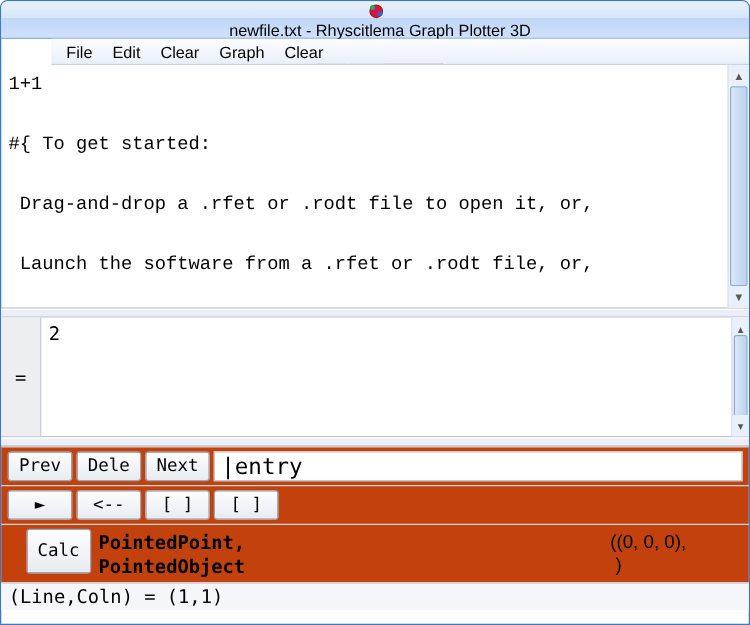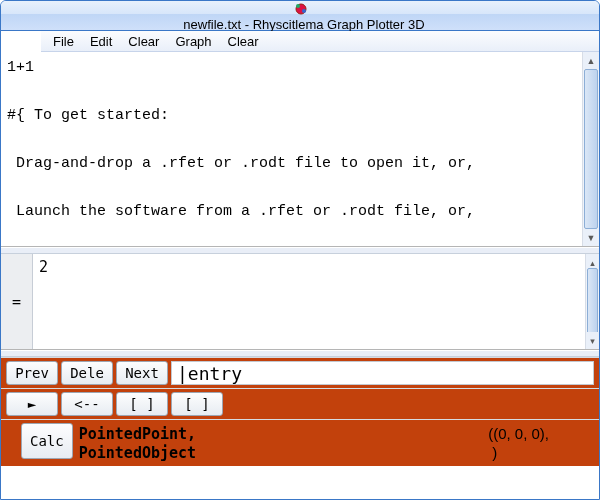--- a/index.html
+++ b/index.html
@@ -135,14 +135,17 @@
     <div class="pointed-row">
       <div class="btn" style="height:36px;">Calc</div>
       <div class="pointed-label" style="white-space:pre;font-weight:bold;">PointedPoint,
 PointedObject</div>
       <div class="pointed-val" style="white-space:pre;">((0, 0, 0),
  )</div>
     </div>
 
   </div>
 
+  <div class="statusbar">
+    <span>(Line,Coln) = (1,1)</span>
+  </div>
 
 </div>
 
 </body></html>

